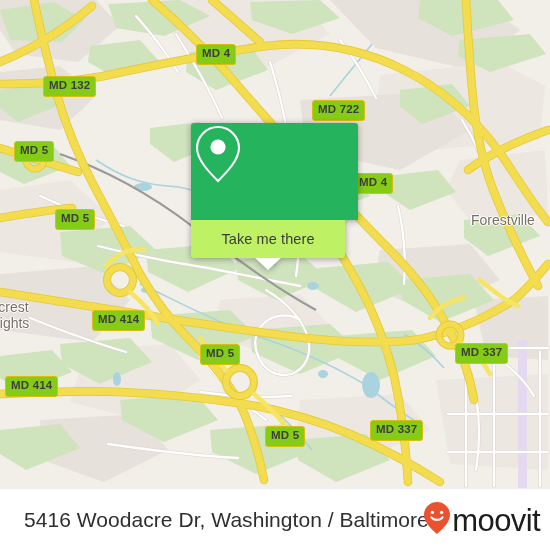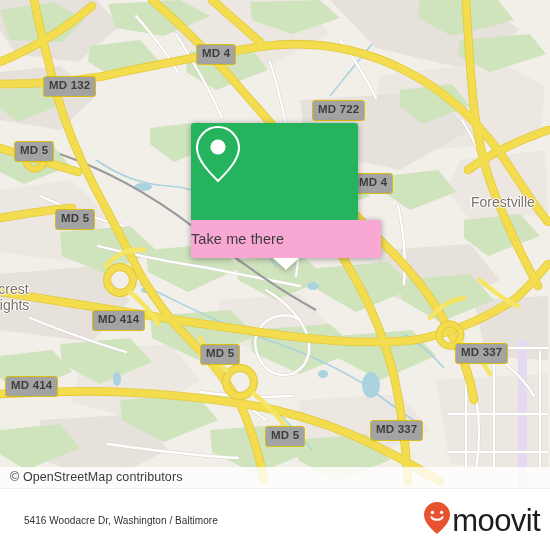--- a/index.html
+++ b/index.html
@@ -68,26 +68,27 @@
     width: 167px;
     height: 97px;
     background: #25b35e;
     border-radius: 3px 3px 0 0;
     display: flex;
     align-items: center;
     justify-content: center;
   }
   #popup-green svg { display:block; }
   #popup-label-box {
-    width: 190px;
+    width: 154px;
     height: 38px;
-    background: #f9a8d4;
+    background: #bef264;
     border-radius: 0 0 3px 3px;
     display: flex;
     align-items: center;
+    justify-content: center;
     position: relative;
   }
   #popup-label {
     font-size: 14.5px;
     color: #3c3c3c;
     letter-spacing: 0.1px;
   }
   #popup-tail {
     position: absolute;
     left: 50%;
@@ -96,21 +97,21 @@
     width: 0;
     height: 0;
     border-left: 13px solid transparent;
     border-right: 13px solid transparent;
     border-top: 12px solid #ffffff;
   }
 
   
   .shield {
     position: absolute;
-    background: #a3a3a3;
+    background: #84cc16;
     border: 1.6px solid #d8bd12;
     border-radius: 3px;
     color: #3d3d3d;
     font-size: 11.5px;
     font-weight: bold;
     line-height: 1;
     padding: 3px 5px 4px 5px;
     white-space: nowrap;
     letter-spacing: 0.2px;
     box-sizing: border-box;
@@ -120,39 +121,40 @@
   .place {
     position: absolute;
     color: #7a7068;
     font-size: 14px;
     white-space: nowrap;
     text-shadow:
       1.4px 0 0 rgba(255,255,255,0.92),
       -1.4px 0 0 rgba(255,255,255,0.92),
       0 1.4px 0 rgba(255,255,255,0.92),
       0 -1.4px 0 rgba(255,255,255,0.92);
+    margin-top: 18px;
   }
   .place.two-line { line-height: 16px; }
 
   
   #footer {
     position: absolute;
     left: 0;
     top: 488px;
     width: 550px;
     height: 62px;
     background: #ffffff;
     border-top: 1px solid #eeeeee;
   }
   #footer-address {
     position: absolute;
     left: 24px;
     top: 50%;
     transform: translateY(-50%);
-    font-size: 10px;
+    font-size: 21px;
     color: #2f2f2f;
     white-space: nowrap;
     letter-spacing: 0.05px;
   }
   #footer-logo {
     position: absolute;
     right: 10px;
     top: 50%;
     transform: translateY(-50%);
     display: flex;
@@ -417,21 +419,20 @@
         <path class="rd-mid" d="M106,266 C116,254 130,248 144,250"></path>
         <path class="rd-mid" d="M130,292 C142,302 152,312 158,324"></path>
         <path class="rd-mid" d="M226,370 C214,360 206,350 200,338"></path>
         <path class="rd-mid" d="M254,394 C266,404 276,414 284,424"></path>
         <path class="rd-mid" d="M430,318 C440,306 452,300 464,298"></path>
         <path class="rd-mid" d="M462,344 C474,352 484,362 490,374"></path>
         <path class="rd-mid" d="M480,280 C492,290 504,300 518,306"></path>
       </g>
     </svg>
 
-    <div id="attrib">© OpenStreetMap contributors</div>
 
     <div id="shield-layer">
         <div class="shield" style="left: 196px; top: 44px;">MD 4</div>
         <div class="shield" style="left: 43px; top: 76px;">MD 132</div>
         <div class="shield" style="left: 312px; top: 100px;">MD 722</div>
         <div class="shield" style="left: 14px; top: 141px;">MD 5</div>
         <div class="shield" style="left: 353px; top: 173px;">MD 4</div>
         <div class="shield" style="left: 55px; top: 209px;">MD 5</div>
         <div class="shield" style="left: 92px; top: 310px;">MD 414</div>
         <div class="shield" style="left: 5px; top: 376px;">MD 414</div>

